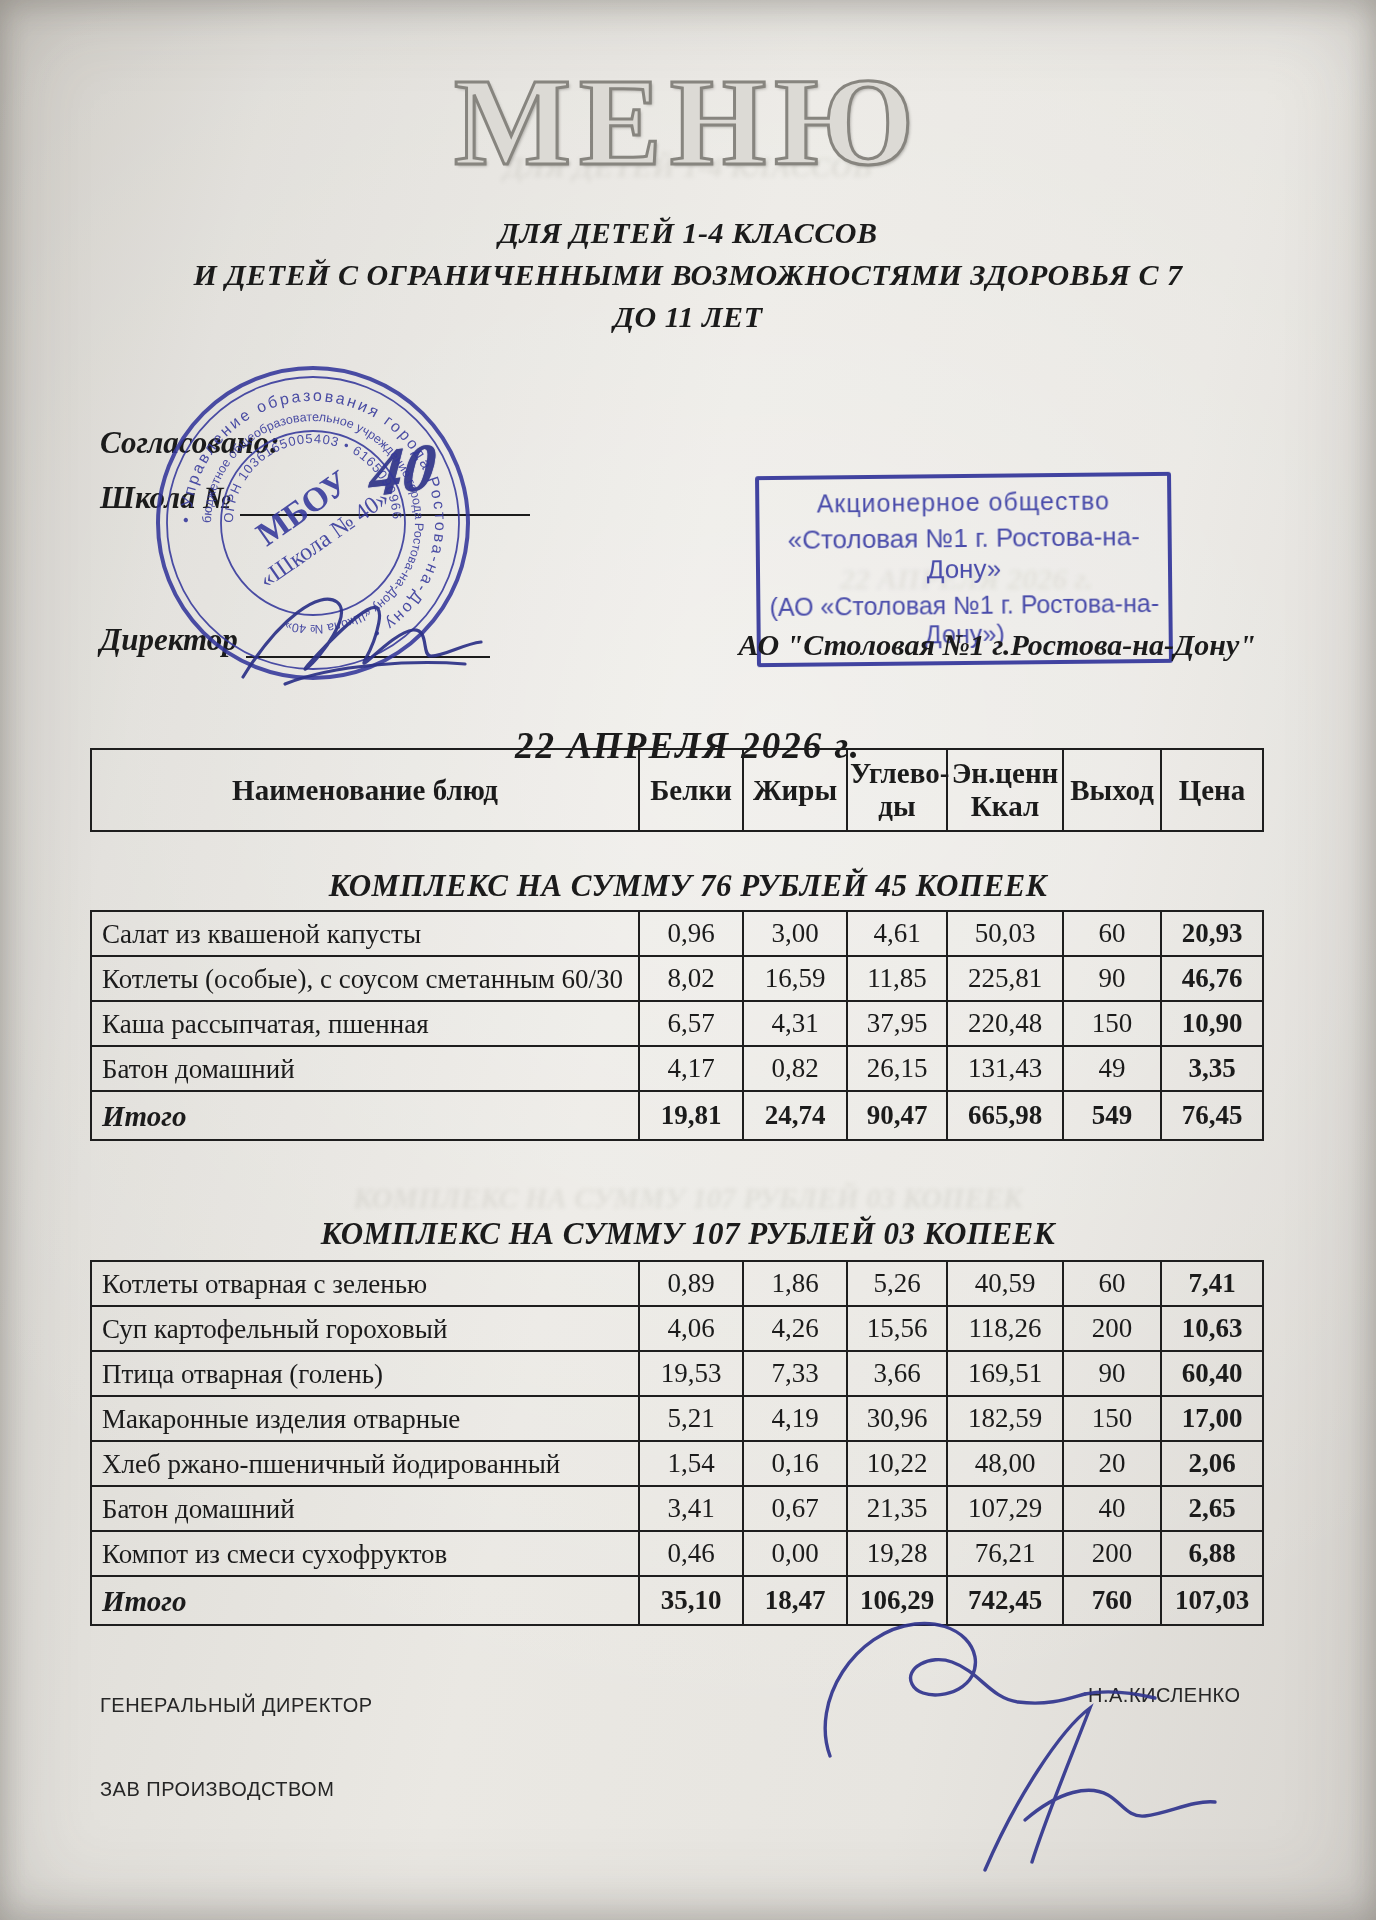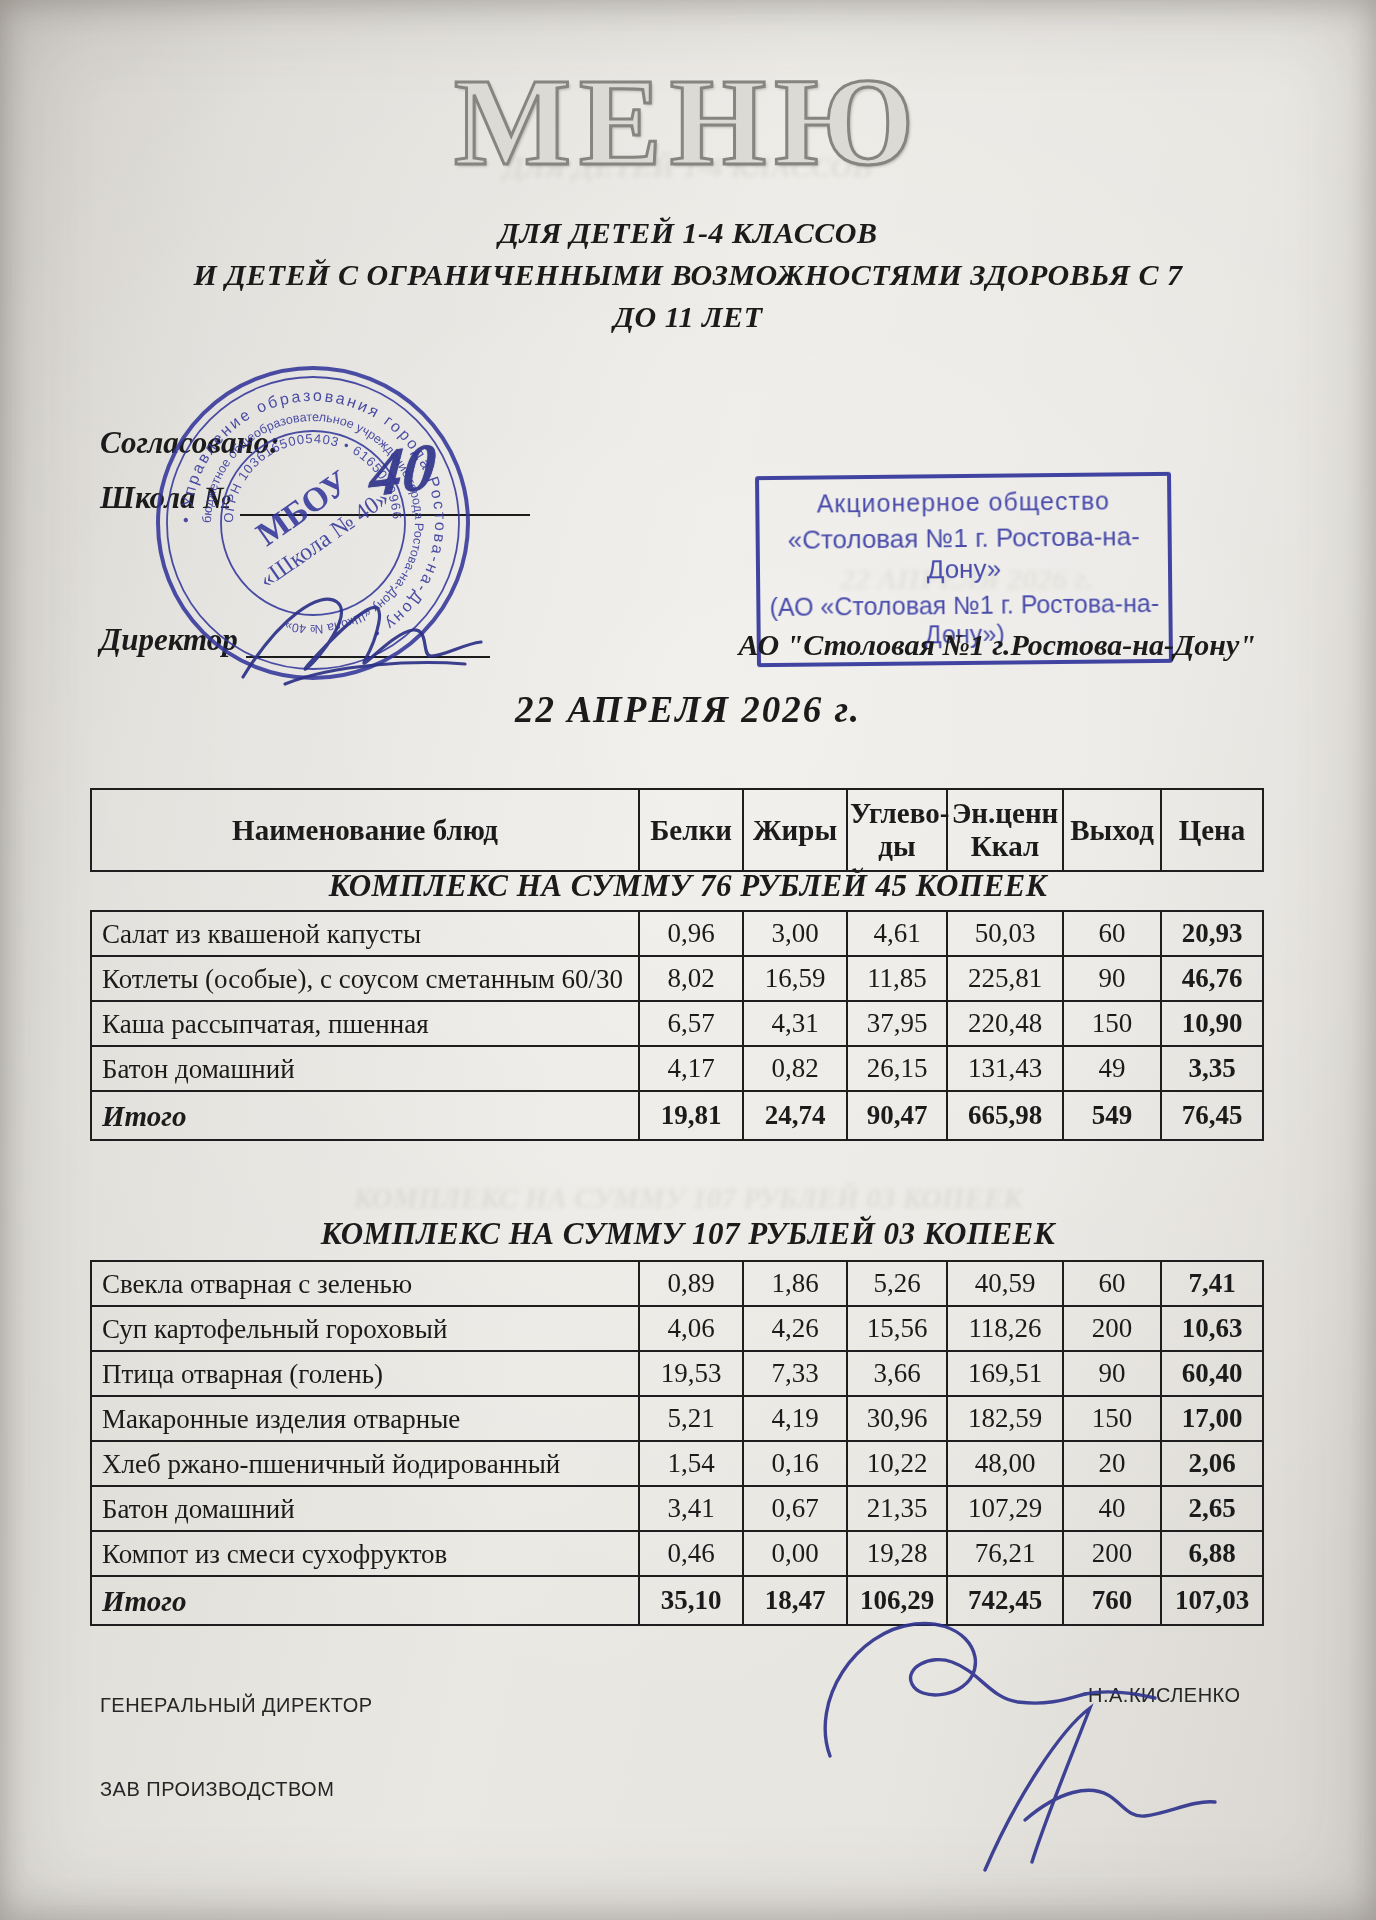--- a/index.html
+++ b/index.html
@@ -37,40 +37,40 @@
   .director-line{left:100px;top:620px;width:390px;}
   .underline{flex:1;border-bottom:2.5px solid #1b1b1b;height:36px;margin-left:8px;position:relative;}
   .hand-number{
     position:absolute;left:130px;top:-46px;
     font-size:66px;font-style:italic;font-weight:bold;
     color:#2c3187;transform:rotate(-7deg) skewX(-12deg);
     opacity:.9;text-shadow:0 0 1px #2c3187;
   }
   .org-line{position:absolute;right:120px;top:628px;font-size:30px;font-weight:bold;font-style:italic;}
 
-  .date-line{top:688px;font-size:37px;font-weight:bold;font-style:italic;letter-spacing:2px;}
+  .date-line{top:724px;font-size:37px;font-weight:bold;font-style:italic;letter-spacing:2px;}
 
   
   .round-stamp{position:absolute;left:148px;top:358px;width:330px;height:330px;opacity:.88;filter:blur(.3px);}
   .rect-stamp{
     position:absolute;left:756px;top:474px;width:396px;
     border:4px solid #34379b;border-radius:3px;
     padding:10px 6px 12px 6px;text-align:center;
     color:#3d40a6;font-family:"Liberation Sans",sans-serif;
     transform:rotate(-.6deg);opacity:.93;filter:blur(.35px);
     background:rgba(255,255,255,0.02);
   }
   .rect-stamp .l1{font-size:25px;letter-spacing:1px;}
   .rect-stamp .l2{font-size:26px;margin-top:6px;}
   .rect-stamp .l3{font-size:25px;margin-top:6px;}
 
   
   table{border-collapse:collapse;table-layout:fixed;background:transparent;}
   .menu-table,.header-table{position:absolute;left:90px;width:1172px;}
-  .header-table{top:748px;margin-top:40px;}
+  .header-table{top:748px;}
   th,td{border:2.4px solid #1e1e1e;vertical-align:middle;}
   th{font-size:29px;font-weight:bold;text-align:center;padding:6px 2px;height:68px;line-height:33px;}
   td{font-size:27px;text-align:center;height:41px;padding:1px 4px;}
   td.name{text-align:left;padding-left:10px;line-height:32px;}
   td.price{font-weight:bold;}
   tr.total-row td{font-weight:bold;height:45px;}
   tr.total-row td.name{font-style:italic;font-size:29px;}
   .col-name{width:548px}.col-b{width:104px}.col-j{width:104px}.col-u{width:100px}
   .col-e{width:116px}.col-v{width:98px}.col-c{width:102px}
 
@@ -260,21 +260,21 @@
       <col class="col-name">
         <col class="col-b">
         <col class="col-j">
         <col class="col-u">
       <col class="col-e">
         <col class="col-v">
         <col class="col-c">
     </colgroup>
     <tbody>
         <tr>
-          <td class="name">Свекла отварная с зеленью</td>
+          <td class="name">Котлеты отварная с зеленью</td>
           <td class="">0,89</td>
           <td class="">1,86</td>
           <td class="">5,26</td>
           <td class="">40,59</td>
           <td class="">60</td>
           <td class=" price">7,41</td>
         </tr>
         <tr>
           <td class="name">Суп картофельный гороховый</td>
           <td class="">4,06</td>

